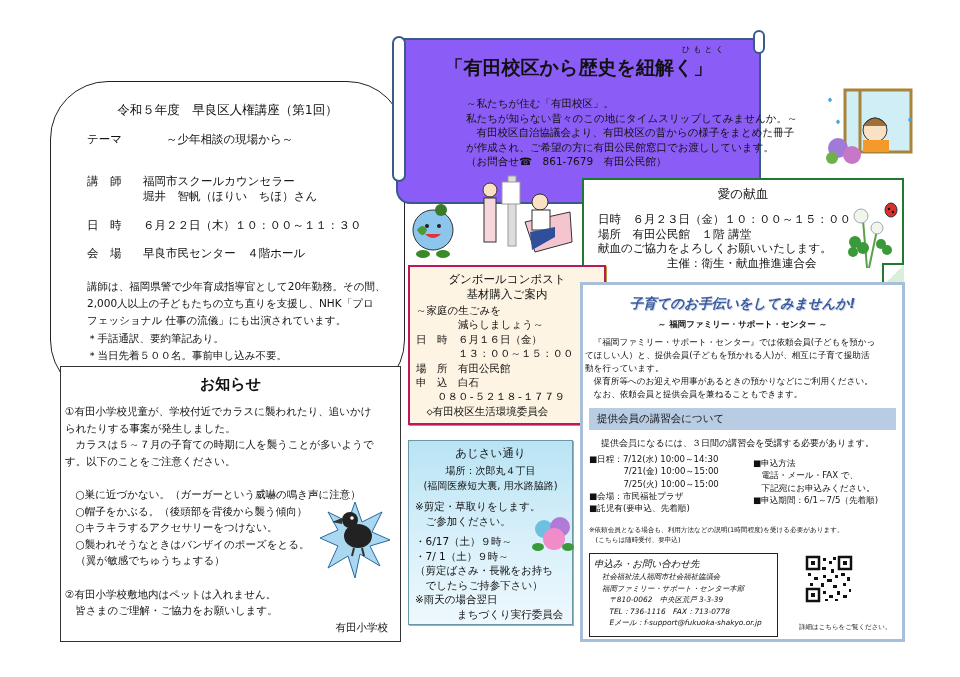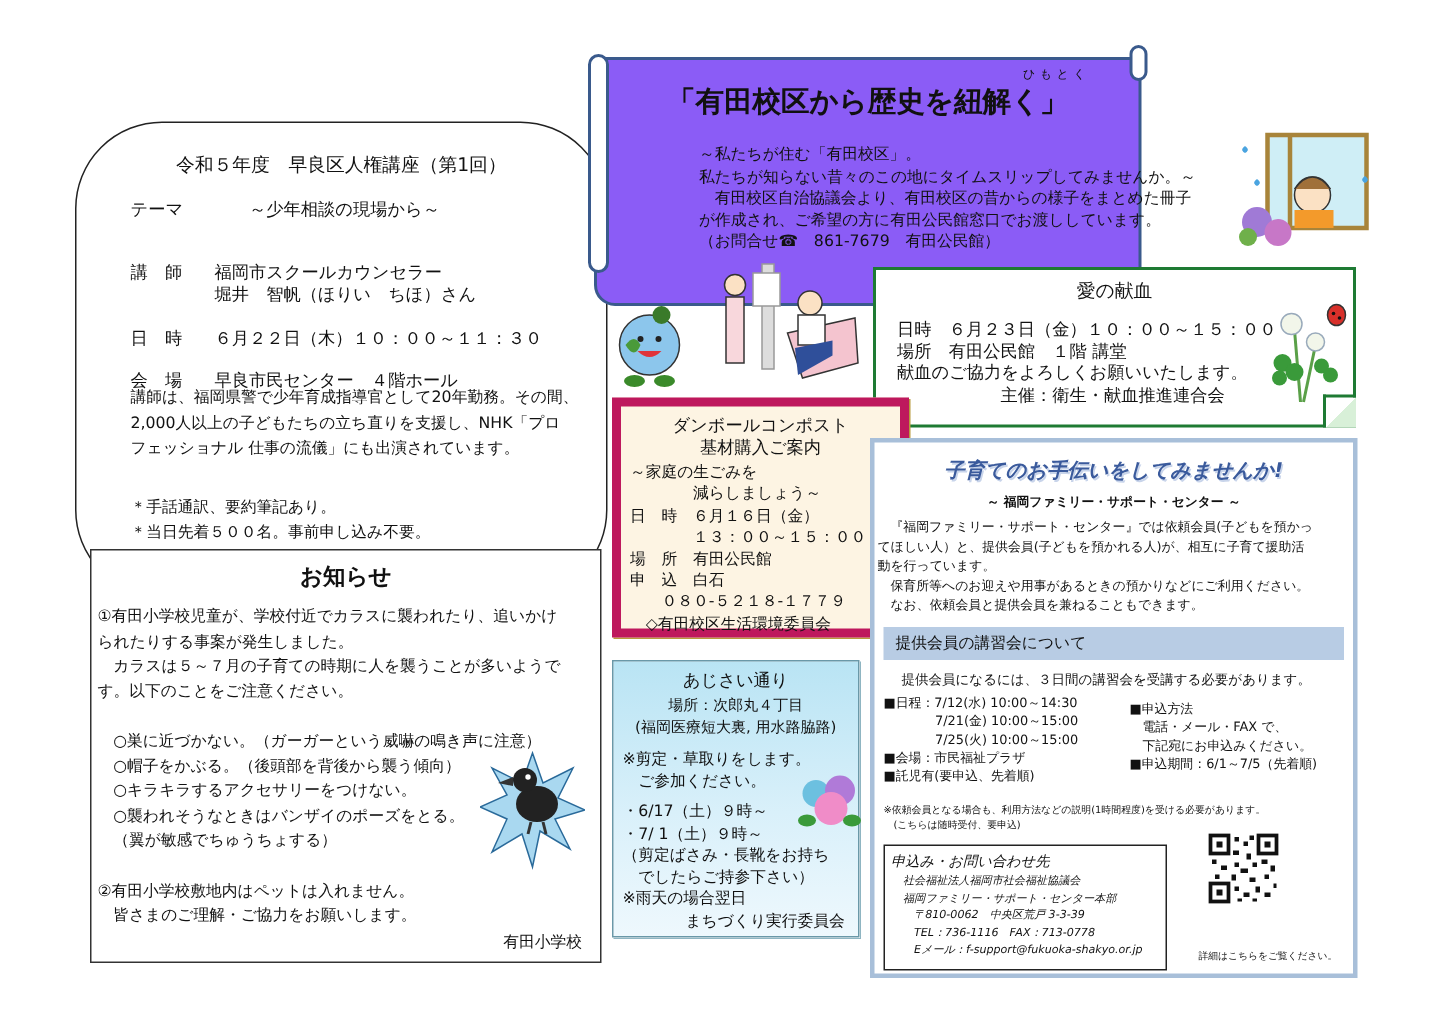--- a/index.html
+++ b/index.html
@@ -7,21 +7,21 @@
   body { position: relative; font-family: "DejaVu Sans", "Liberation Sans", sans-serif; color: #111; }
   .abs { position: absolute; }
   .line { display: block; white-space: nowrap; }
 
   
   #lecture { left: 50px; top: 45px; width: 355px; height: 317px; border: 1.5px solid #222; border-radius: 58px; margin-top: 36px; }
   #lecture .title { position: absolute; left: 0; right: 0; top: 20px; text-align: center; font-size: 12.5px; }
   #lecture .row { position: absolute; left: 36px; font-size: 11.5px; }
   #lecture .row .lbl { display: inline-block; width: 56px; }
   #lecture .row .val { display: inline-block; vertical-align: top; }
-  #lecture .desc { position: absolute; left: 36px; top: 175px; font-size: 10.5px; line-height: 17px; }
+  #lecture .desc { position: absolute; left: 36px; top: 196px; font-size: 10.5px; line-height: 17px; }
   #lecture .notes { position: absolute; left: 36px; top: 248px; font-size: 10.5px; line-height: 17px; }
   #lecture .host { position: absolute; left: 0; right: 0; top: 286px; text-align: center; font-size: 10.5px; }
 
   
   #scroll { left: 396px; top: 38px; width: 365px; height: 166px; border: 2px solid #3a5a8c; border-radius: 6px 6px 14px 14px; background: #8b5cf6; }
   #scroll .curl-l { position: absolute; left: -6px; top: -4px; width: 14px; height: 146px; border: 2px solid #3a5a8c; border-radius: 8px; background: #fff; }
   #scroll .curl-r { position: absolute; right: -6px; top: -10px; width: 12px; height: 24px; border: 2px solid #3a5a8c; border-radius: 6px; background: #fff; }
   #scroll .ruby { position: absolute; left: 284px; top: 4px; font-size: 8px; letter-spacing: 3px; }
   #scroll .title { position: absolute; left: 0; right: 0; top: 15px; text-align: center; font-size: 19px; font-weight: bold; }
   #scroll .body { position: absolute; left: 34px; top: 56px; font-size: 10.5px; line-height: 14.5px; margin-left: 34px; }
@@ -36,38 +36,38 @@
   #clover { left: 845px; top: 200px; width: 55px; height: 70px; }
   #qr { left: 805px; top: 555px; width: 48px; height: 48px; }
 
   
   #blood { left: 582px; top: 178px; width: 322px; height: 107px; border: 2px solid #1e7a33; background: #fff; }
   #blood .title { position: absolute; left: 0; right: 0; top: 6px; text-align: center; font-size: 12.5px; }
   #blood .body { position: absolute; left: 14px; top: 32px; font-size: 11.5px; line-height: 14.5px; }
   #blood .fold { position: absolute; right: -2px; bottom: -2px; width: 22px; height: 22px; background: linear-gradient(135deg, #fff 50%, #d8f0d8 50%); border-left: 2px solid #1e7a33; border-top: 2px solid #1e7a33; }
 
   
-  #compost { left: 408px; top: 265px; width: 198px; height: 160px; border: 6px solid #be185d; background: #fdf4e3; box-shadow: 1px 1px 0 #b89a3c; }
+  #compost { left: 408px; top: 265px; width: 198px; height: 160px; border: 2px solid #be185d; background: #fdf4e3; box-shadow: 1px 1px 0 #b89a3c; font-family: Liberation Mono, monospace; }
   #compost .title { position: absolute; left: 0; right: 0; top: 5px; text-align: center; font-size: 11.5px; line-height: 15px; }
   #compost .body { position: absolute; left: 6px; top: 37px; font-size: 10.5px; line-height: 14.4px; }
 
   
   #ajisai { left: 408px; top: 440px; width: 165px; height: 185px; border: 1px solid #6a98a8; background: linear-gradient(180deg, #b9e4f4 0%, #d9f0fa 55%, #eef8fd 100%); box-shadow: 1px 1px 0 #8fb5c2; }
   #ajisai .title { position: absolute; left: 0; right: 0; top: 5px; text-align: center; font-size: 11.5px; }
   #ajisai .sub { position: absolute; left: 0; right: 0; top: 22px; text-align: center; font-size: 10px; line-height: 15px; }
   #ajisai .body { position: absolute; left: 6px; top: 58px; font-size: 10.5px; line-height: 14.5px; }
 
   
   #notice { left: 60px; top: 366px; width: 341px; height: 276px; border: 1.5px solid #333; background: #fff; }
   #notice .title { position: absolute; left: 0; right: 0; top: 8px; text-align: center; font-size: 15px; font-weight: bold; }
   #notice .body { position: absolute; left: 4px; top: 36px; font-size: 10.5px; line-height: 16.6px; }
   #notice .sign { position: absolute; right: 12px; bottom: 6px; font-size: 10.5px; }
 
   
-  #family { left: 580px; top: 282px; width: 325px; height: 360px; border: 3px solid #a8bfd9; background: #fff; margin-top: 10px; }
+  #family { left: 580px; top: 282px; width: 325px; height: 360px; border: 3px solid #a8bfd9; background: #fff; }
   #family .title { position: absolute; left: 0; right: 0; top: 10px; text-align: center; font-size: 13.5px; font-weight: bold; font-style: italic; color: #3a5a9c; text-shadow: 1px 1px 0 #c8d4ea; }
   #family .subtitle { position: absolute; left: 0; right: 0; top: 34px; text-align: center; font-size: 8.5px; font-weight: bold; }
   #family .intro { position: absolute; left: 2px; top: 51px; font-size: 8.6px; line-height: 13px; }
   #family .band { position: absolute; left: 6px; right: 6px; top: 123px; height: 22px; background: #b8cce4; font-size: 10.5px; padding: 4px 8px; }
   #family .req { position: absolute; left: 18px; top: 152px; font-size: 9px; }
   #family .sched { position: absolute; left: 6px; top: 168px; font-size: 8.6px; line-height: 12.3px; }
   #family .apply { position: absolute; left: 170px; top: 172px; font-size: 8.6px; line-height: 12.3px; }
   #family .note { position: absolute; left: 6px; top: 240px; font-size: 6.6px; line-height: 10px; }
   #family .contact { position: absolute; left: 6px; top: 268px; width: 189px; height: 84px; border: 1.5px solid #222; padding: 4px 4px; font-style: italic; }
   #family .contact .h { font-size: 9.5px; }

